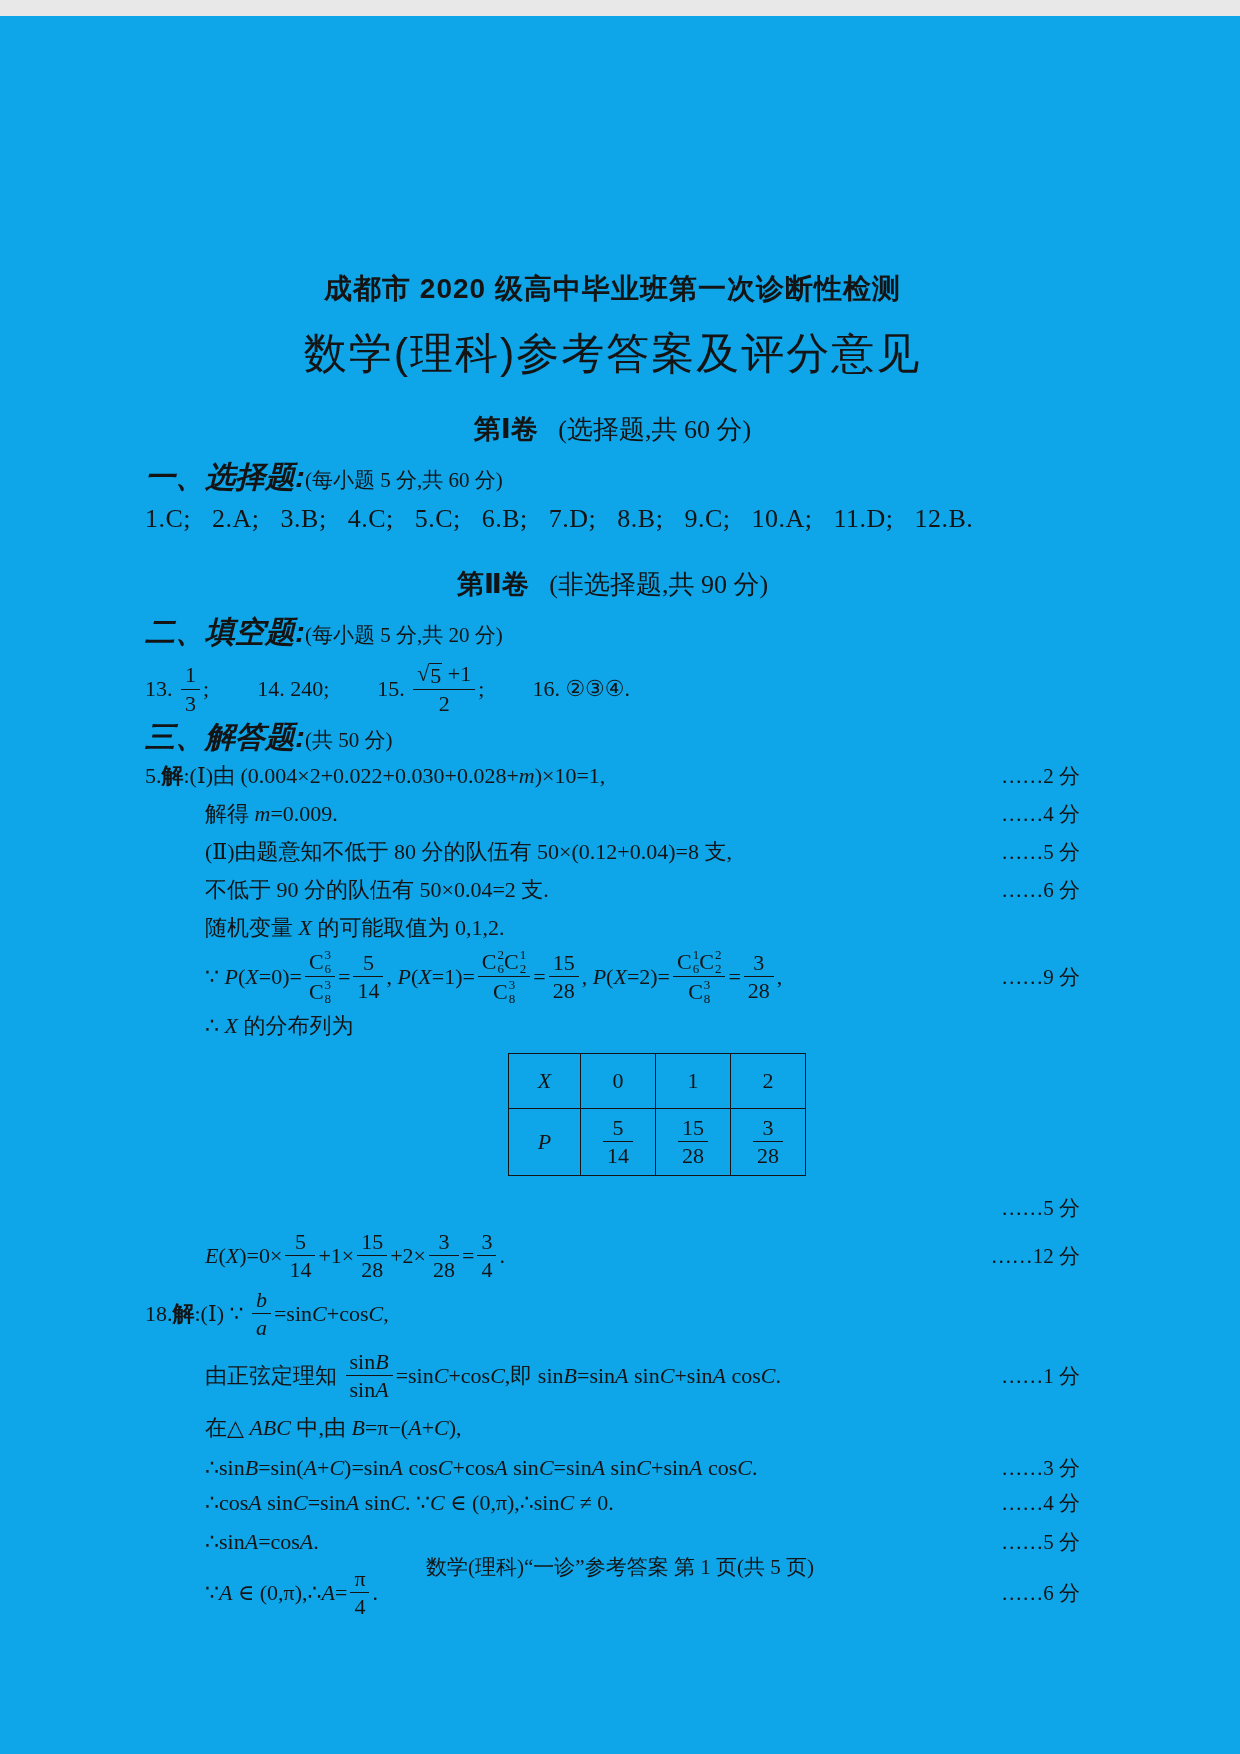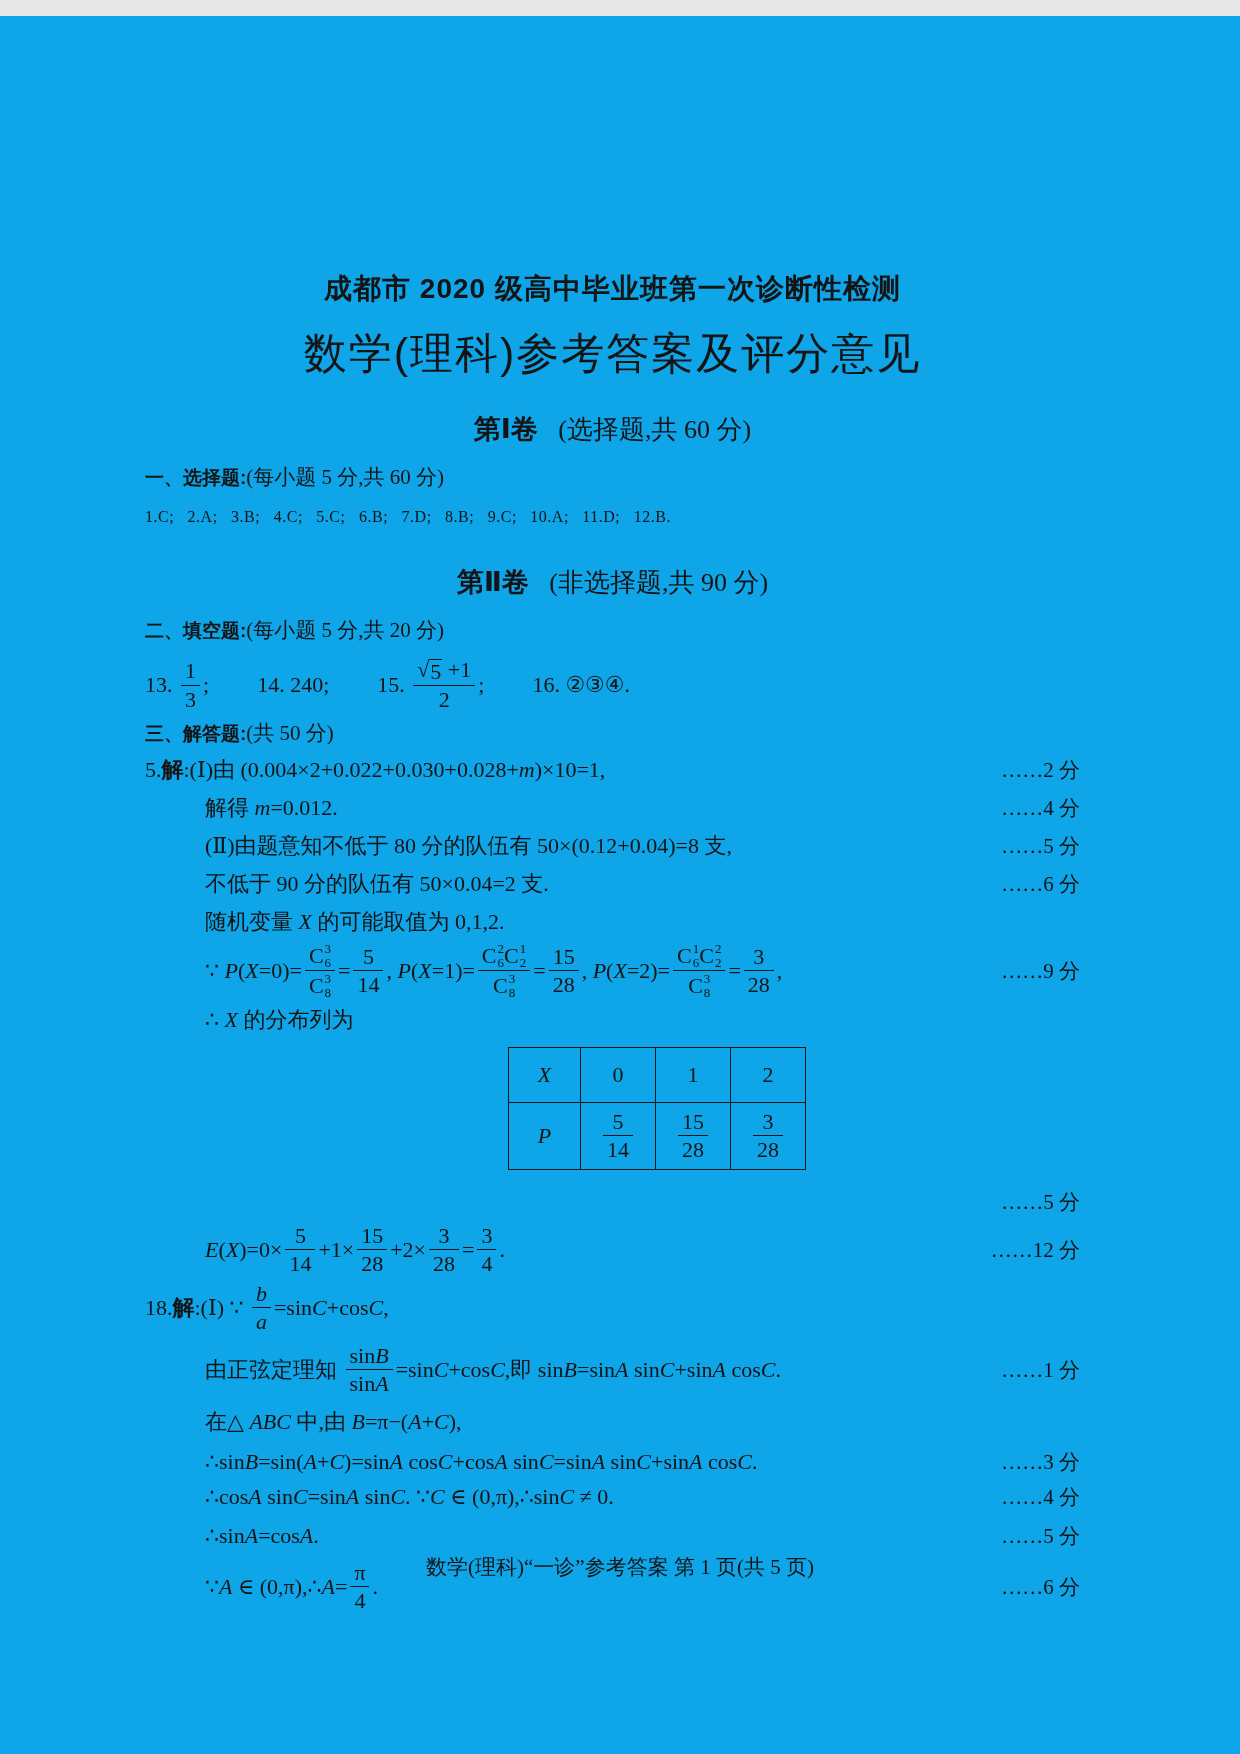--- a/index.html
+++ b/index.html
@@ -16,25 +16,25 @@
   }
   .title2{
     margin-top:26px;text-align:center;
     font-family:"Liberation Sans","DejaVu Sans",sans-serif;
     font-weight:normal;font-size:43px;line-height:46px;letter-spacing:2px;
   }
   .phead{margin-top:38px;text-align:center;font-size:26px;line-height:30px;}
   .phead .pm{font-family:"Liberation Sans","DejaVu Sans",sans-serif;font-weight:bold;font-size:27px;}
   .phead .ps{margin-left:14px;}
   .slabel{font-size:21px;line-height:24px;}
-  .slabel .lb{font-family:"Liberation Sans","DejaVu Sans",sans-serif;font-weight:bold;font-size:19px;}
+  .slabel .lb{font-family:"Liberation Sans","DejaVu Sans",sans-serif;font-weight:bold;font-size:30px;font-style:italic;}
   #sec1{margin-top:20px;}
   #sec2{margin-top:20px;}
   #sec3{margin-top:7px;}
-  .ansline{margin-top:15px;font-size:16px;line-height:24px;white-space:pre;letter-spacing:.5px;}
+  .ansline{margin-top:15px;font-size:26px;line-height:24px;white-space:pre;letter-spacing:.5px;}
   
   .fill-line{margin-top:13px;height:58px;display:flex;align-items:center;font-size:22px;}
   .fill-item{display:flex;align-items:center;margin-right:48px;white-space:pre;}
   
   .sline{display:flex;align-items:center;font-size:22px;min-height:26px;margin-top:8px;}
   .sline.tall{min-height:56px;}
   .sline.ind{padding-left:60px;}
   .lbody{display:flex;align-items:center;white-space:pre;}
   .lscore{margin-left:auto;white-space:pre;font-size:21px;}
   .seg-t,.seg-v,.seg-b{white-space:pre;}
@@ -115,21 +115,21 @@
 
     <div class="slabel" id="sec3">
       <span class="lb">三、解答题:</span><span>(共 50 分)</span>
     </div>
 
     <div class="sline" id="q17l1">
       <span class="lbody"><span class="seg-t">5.</span><span class="seg-b">解</span><span class="seg-t">:(Ⅰ)由 (0.004×2+0.022+0.030+0.028+</span><span class="seg-v">m</span><span class="seg-t">)×10=1,</span></span>
       <span class="lscore">……2 分</span>
     </div>
     <div class="sline ind">
-      <span class="lbody"><span class="seg-t">解得 </span><span class="seg-v">m</span><span class="seg-t">=0.012.</span></span>
+      <span class="lbody"><span class="seg-t">解得 </span><span class="seg-v">m</span><span class="seg-t">=0.009.</span></span>
       <span class="lscore">……4 分</span>
     </div>
     <div class="sline ind">
       <span class="lbody"><span class="seg-t">(Ⅱ)由题意知不低于 80 分的队伍有 50×(0.12+0.04)=8 支,</span></span>
       <span class="lscore">……5 分</span>
     </div>
     <div class="sline ind">
       <span class="lbody"><span class="seg-t">不低于 90 分的队伍有 50×0.04=2 支.</span></span>
       <span class="lscore">……6 分</span>
     </div>

